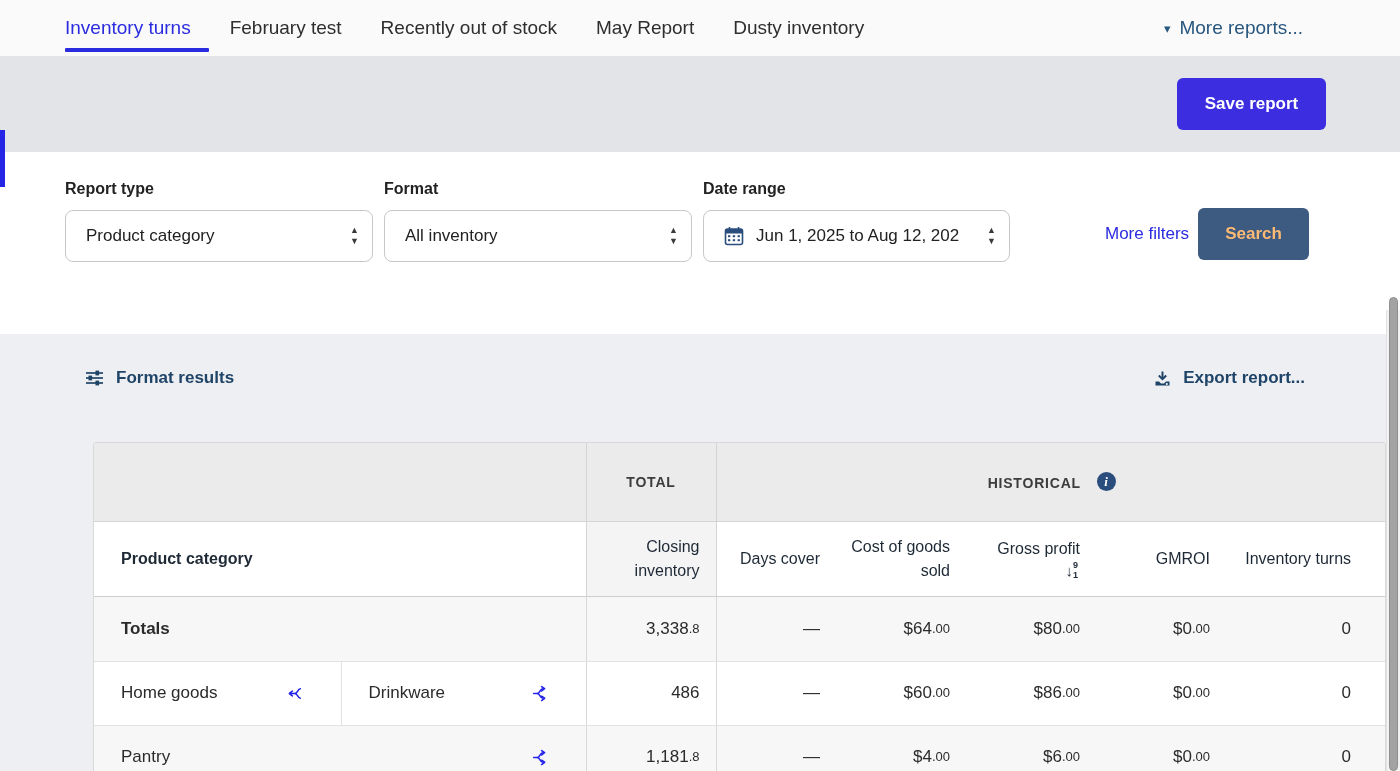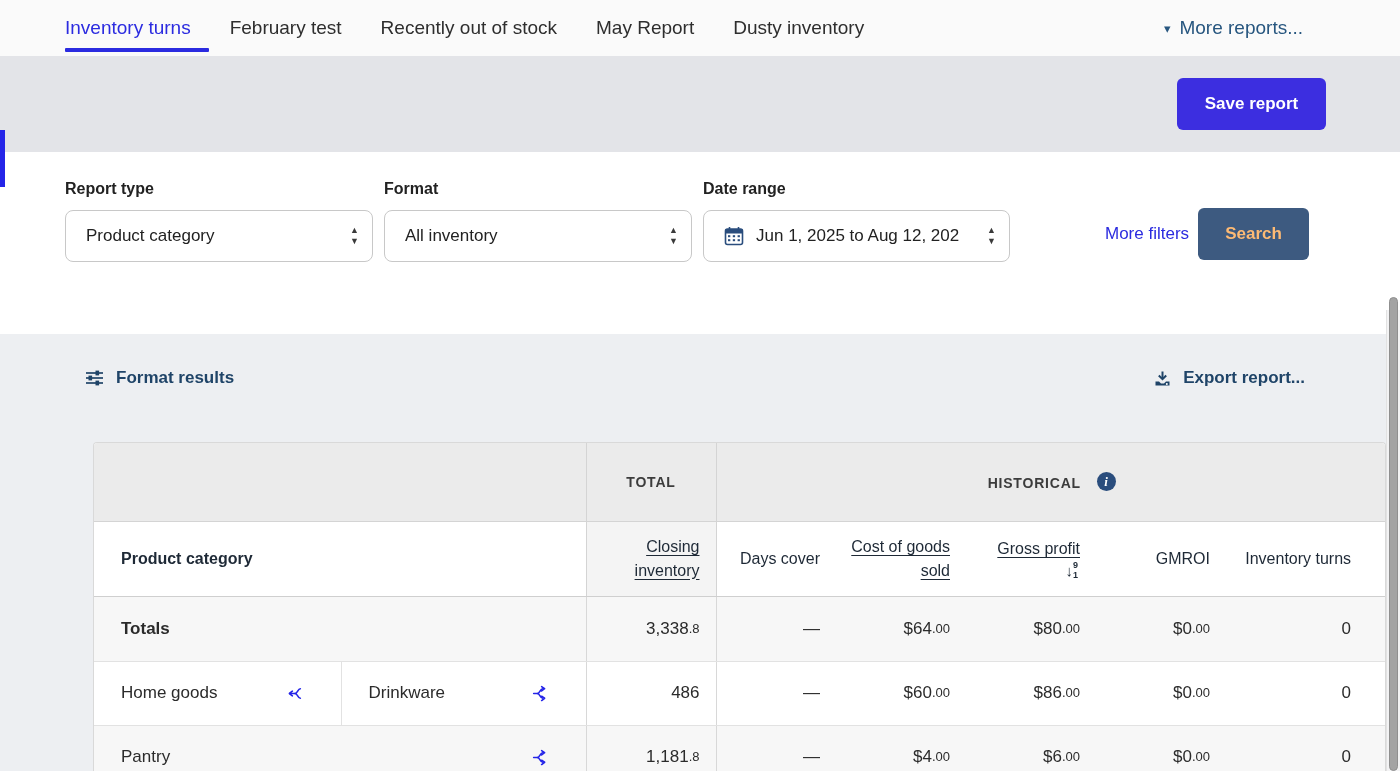--- a/index.html
+++ b/index.html
@@ -53,21 +53,21 @@
   .bl { border-left:1px solid #d4d4d4; }
   .hist-flex { display:flex; align-items:flex-end; justify-content:center; gap:16px; }
   .info-icon { width:19px; height:19px; border-radius:50%; background:#2a4d7d; color:#fff; font-family:"Liberation Serif", serif; font-style:italic; font-weight:700; font-size:13px; display:flex; align-items:center; justify-content:center; cursor:pointer; }
 
   tr.head-row { height:75px; background:#fff; }
   tr.head-row th { border-top:1px solid #d4d4d4; border-bottom:1px solid #cfcfcf; font-size:16px; color:#1e2936; line-height:1.45; }
   th.h-prod { text-align:left; padding-left:27px; font-weight:700; }
   th.h-num { text-align:right; padding-right:16px; font-weight:400; }
   th.h-closing { background:#f4f4f4; }
   th.h-last { padding-right:36px; }
-  .u { text-decoration:underline; text-underline-offset:3px; cursor:pointer; }
+  .u { text-underline-offset:3px; cursor:pointer; }
   .sort-wrap { display:flex; justify-content:flex-end; margin-top:1px; padding-right:2px; }
   .sort-icon { display:flex; align-items:center; color:#1e2936; }
   .sort-icon .arr { font-size:15px; line-height:1; }
   .sort-icon .digits { display:flex; flex-direction:column; font-size:9px; line-height:1.05; font-weight:600; }
 
   tr.data-row td { border-bottom:1px solid #e2e2e2; font-size:17px; color:#2b2b2b; }
   tr.r-tot, tr.r-alt { background:#f7f7f7; height:65px; }
   tr.r-wht { background:#ffffff; height:64px; }
   tr.r-alt { height:64px; }
   td.c-cat { text-align:left; }

